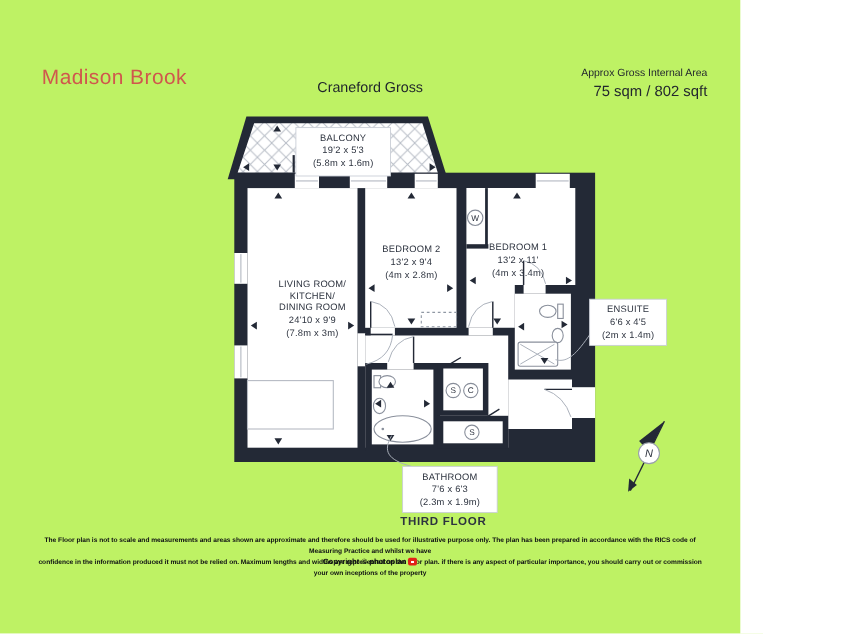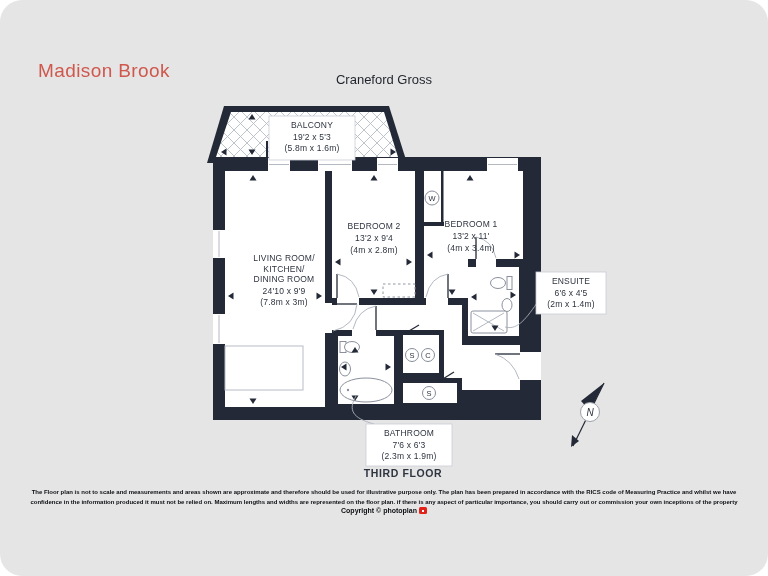--- a/index.html
+++ b/index.html
@@ -1,17 +1,17 @@
 <!DOCTYPE html>
 <html><head>
 <meta charset="utf-8">
 <style>
   html,body{margin:0;padding:0;background:#fff;}
-  .page{position:relative;width:768px;height:576px;background:#e5e5e5;overflow:hidden;
-        font-family:"Liberation Sans",sans-serif;color:#22262e;border-radius:22px;}
+  .page{position:relative;width:673px;height:576px;background:#bef264;overflow:hidden;
+        font-family:"Liberation Sans",sans-serif;color:#22262e;}
   
   .logo{position:absolute;left:38px;top:60px;font-size:19px;letter-spacing:.4px;color:#d0574d;}
   .title{position:absolute;left:0;right:0;top:72px;text-align:center;font-size:13px;color:#1f242b;}
   .area{position:absolute;right:30px;top:61px;text-align:right;color:#23272e;}
   .area-label{font-size:9.5px;}
   .area-value{font-size:13.5px;margin-top:3px;}
   
   svg{position:absolute;left:0;top:0;}
   svg text{font-family:"Liberation Sans",sans-serif;fill:#2d333f;}
   .rm{font-size:8.5px;letter-spacing:.2px;text-anchor:middle;}
@@ -33,20 +33,24 @@
   .pp-icon{display:inline-block;width:8px;height:7px;margin-left:2px;vertical-align:-1px;
            border-radius:1.5px;background:radial-gradient(circle at 50% 55%, #fff 0 1.1px, #e32219 1.2px);}
 </style>
 </head>
 <body>
 
 <div class="page">
 
   <div class="logo">Madison Brook</div>
   <div class="title">Craneford Gross</div>
+  <div class="area">
+    <div class="area-label">Approx Gross Internal Area</div>
+    <div class="area-value">75 sqm / 802 sqft</div>
+  </div>
 
   <svg width="768" height="576" viewBox="0 0 768 576">
     <defs>
       <pattern id="hatch" patternUnits="userSpaceOnUse" width="13" height="13">
         <rect width="13" height="13" fill="#ffffff"></rect>
         <path d="M0,13 L13,0 M0,0 L13,13" stroke="#b7bdc6" stroke-width="0.9"></path>
       </pattern>
     </defs>
 
     <g>

